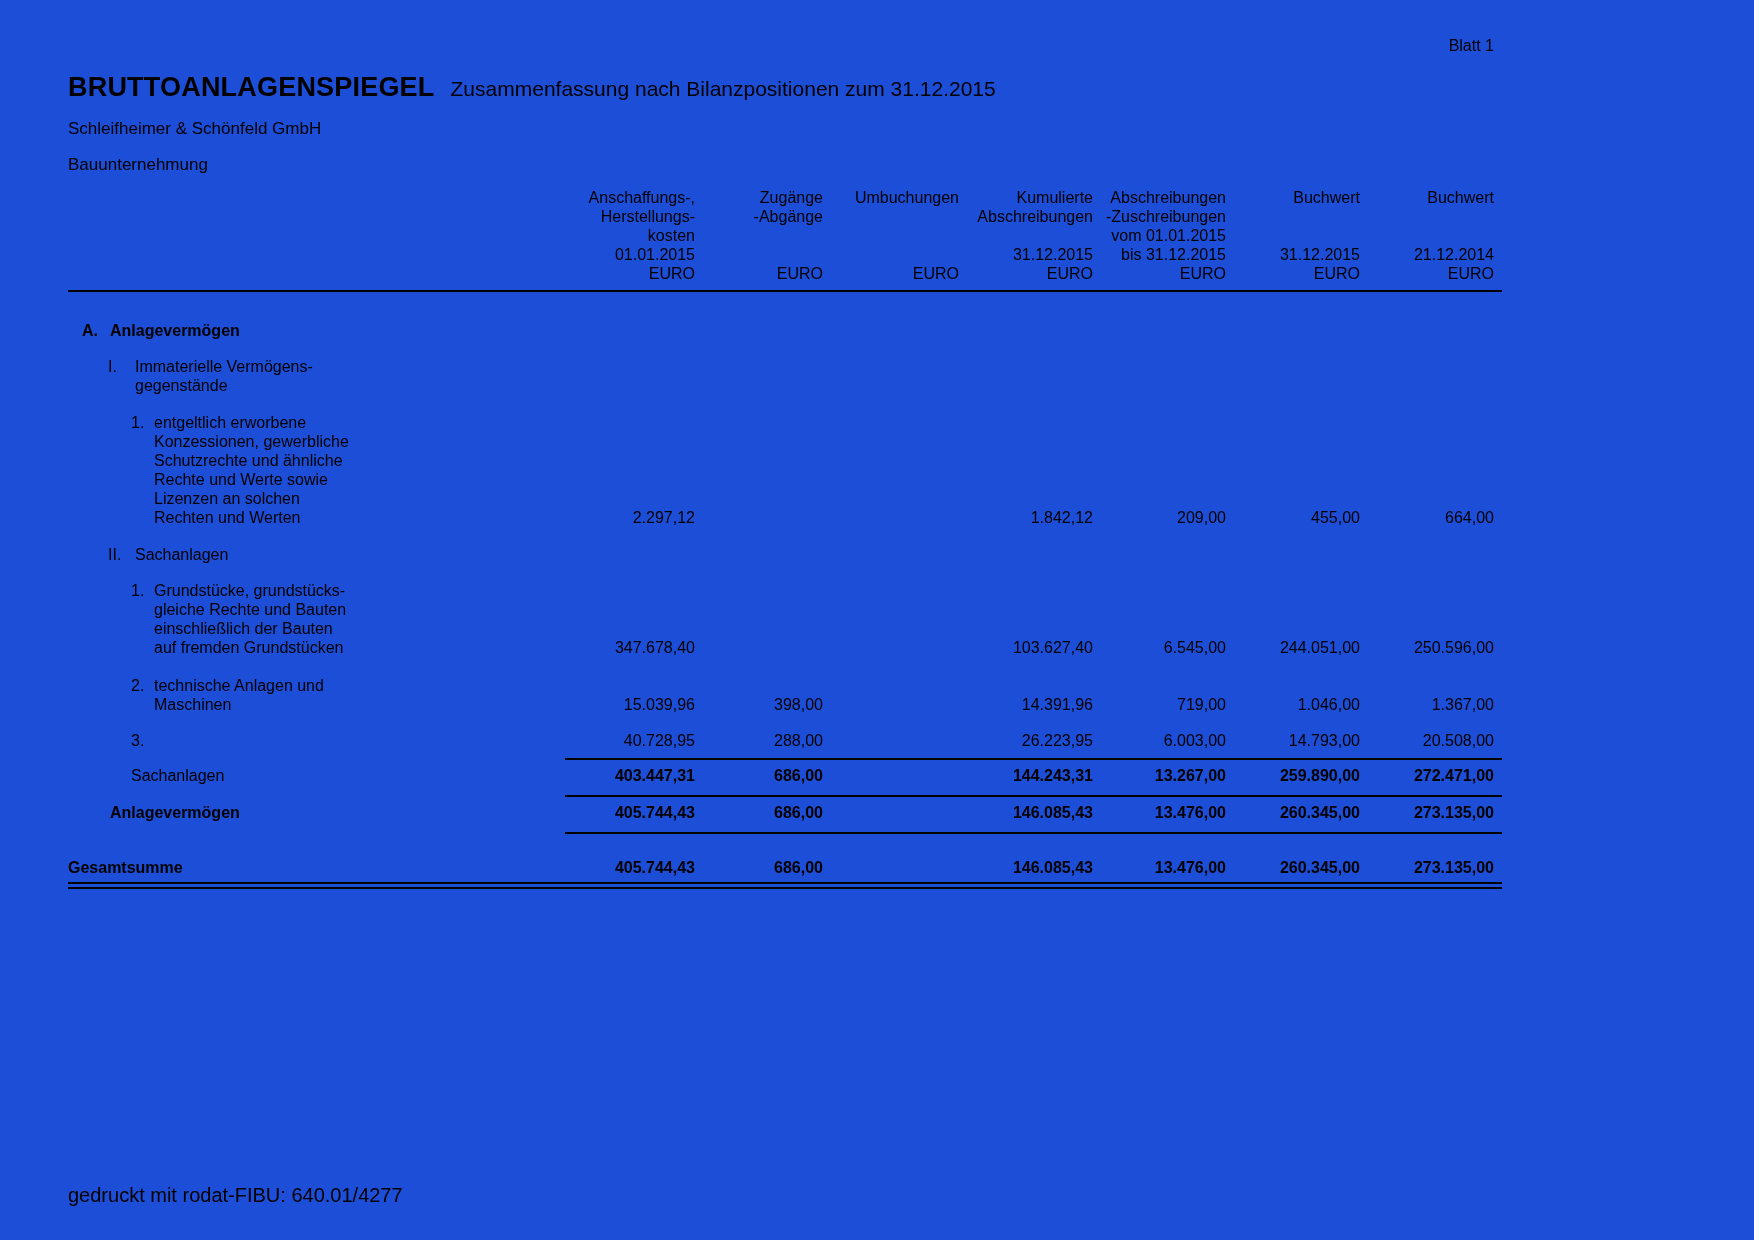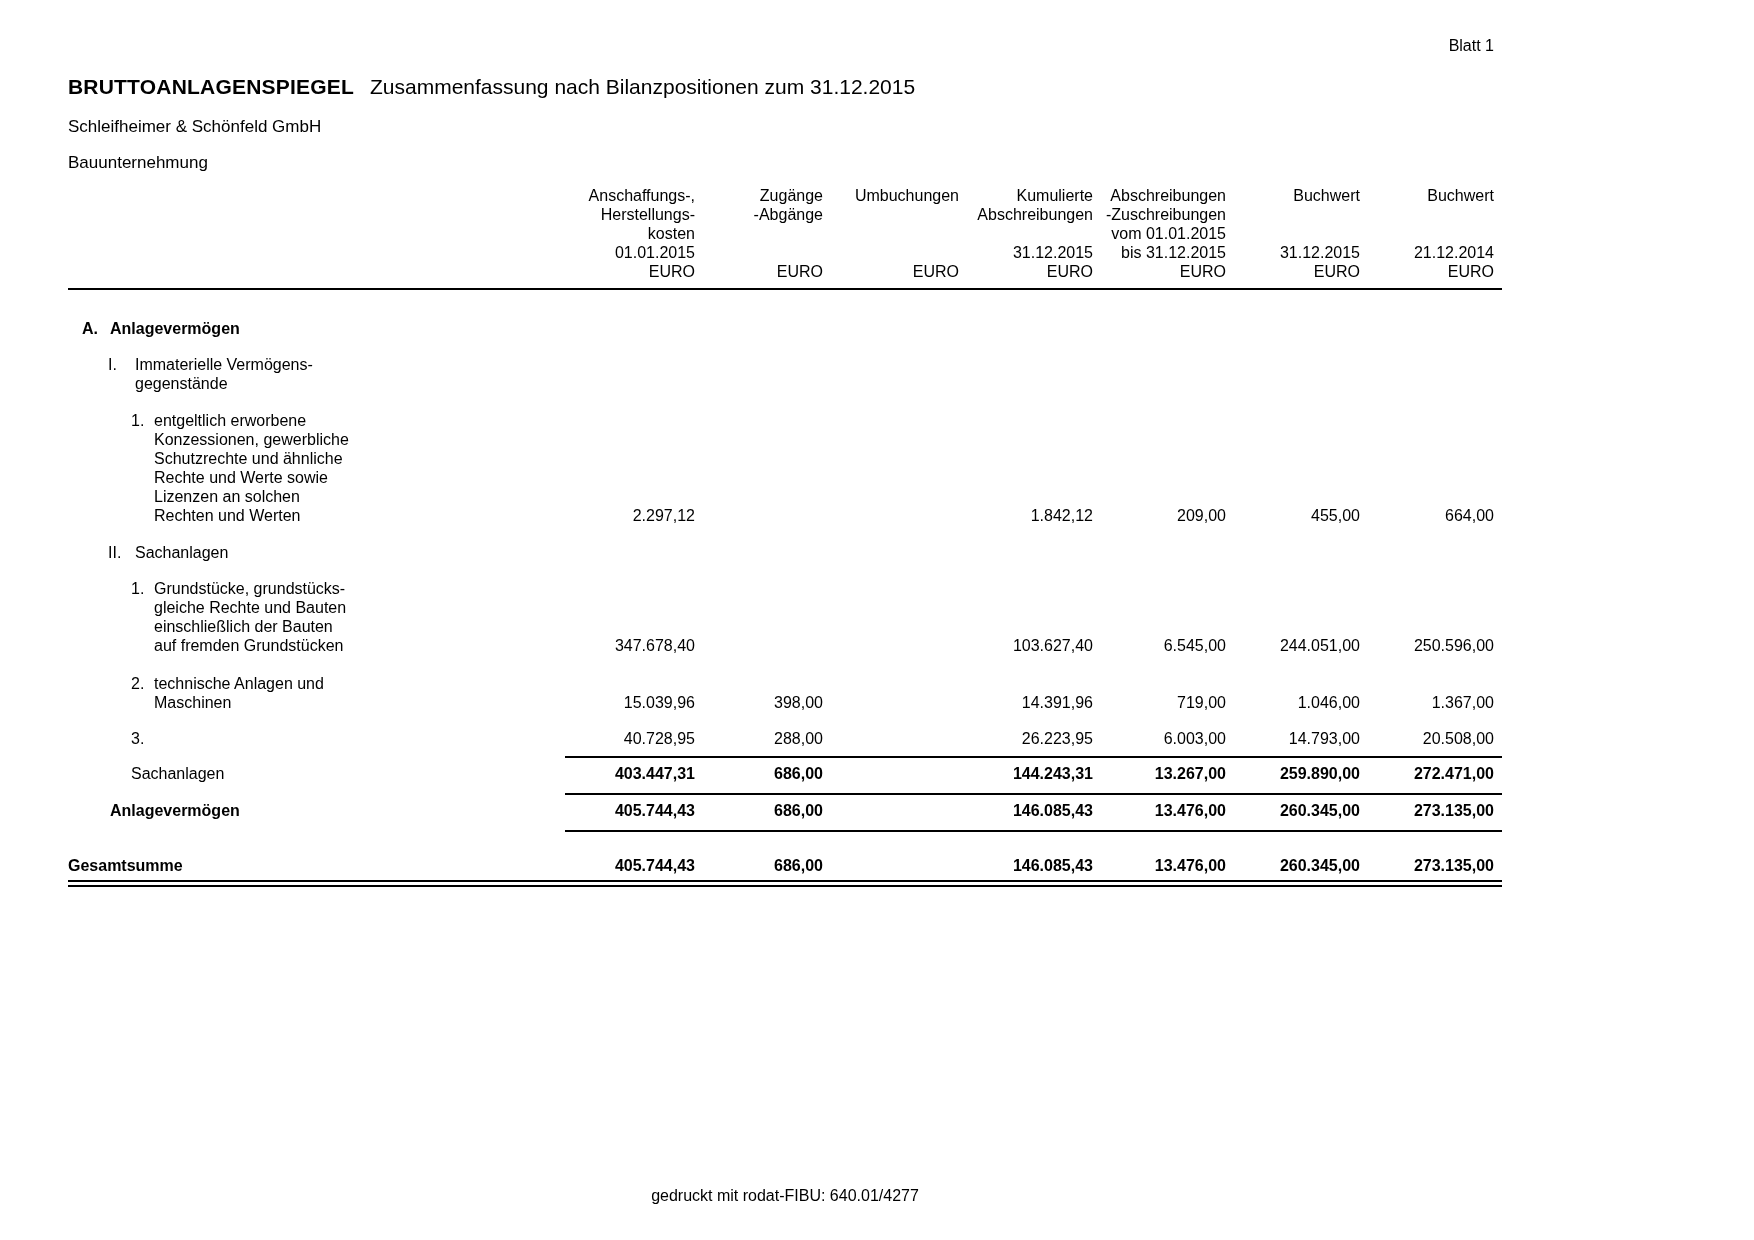--- a/index.html
+++ b/index.html
@@ -1,29 +1,29 @@
 <!DOCTYPE html>
 <html><head>
 <meta charset="utf-8">
 <style>
   html,body { margin:0; padding:0; background:#e8e8e8; }
   .page {
     position:relative;
     width:1754px; height:1240px;
-    background:#ffffff;
+    background:#1d4ed8;
     font-family:"Liberation Sans", sans-serif;
     color:#000;
     overflow:hidden;
   }
   .content { position:absolute; left:68px; top:0; width:1434px; }
 
   .blatt { margin-top:36px; text-align:right; padding-right:8px; font-size:16px; line-height:19px; }
 
   .titleline { margin-top:20px; line-height:24px; white-space:nowrap; }
-  .title { font-size:21px; font-weight:bold; letter-spacing:0.2px; }
+  .title { font-size:27px; font-weight:bold; letter-spacing:0.2px; }
   .subtitle { font-size:21px; margin-left:16px; }
 
   .company { margin-top:16px; font-size:17px; line-height:20px; }
   .addr { font-size:17px; line-height:19px; }
   .addr.first { margin-top:16px; }
 
   .grid {
     display:grid;
     grid-template-columns:497px 130px 128px 136px 134px 133px 134px 142px;
     align-items:end;
@@ -66,22 +66,22 @@
   .row-subtotal .lbl { padding-left:63px; }
   .row-total { margin-top:6px; }
   .row-total .lbl { padding-left:42px; font-weight:bold; }
   .row-grand { margin-top:24px; }
   .row-grand .lbl { padding-left:0; font-weight:bold; }
 
   .dbl-rule { margin-top:5px; height:3px; border-top:2px solid #000; border-bottom:2px solid #000; }
 
   .footer {
     position:absolute; top:1186px; left:68px; width:1434px;
-    text-align:center; padding-right:8px;
-    font-size:16px; line-height:19px;
+    text-align:left; padding-right:8px;
+    font-size:20px; line-height:19px;
   }
 </style>
 </head>
 <body>
 
 <div class="page">
   <div class="content">
 
     <div class="blatt">Blatt 1</div>
 

